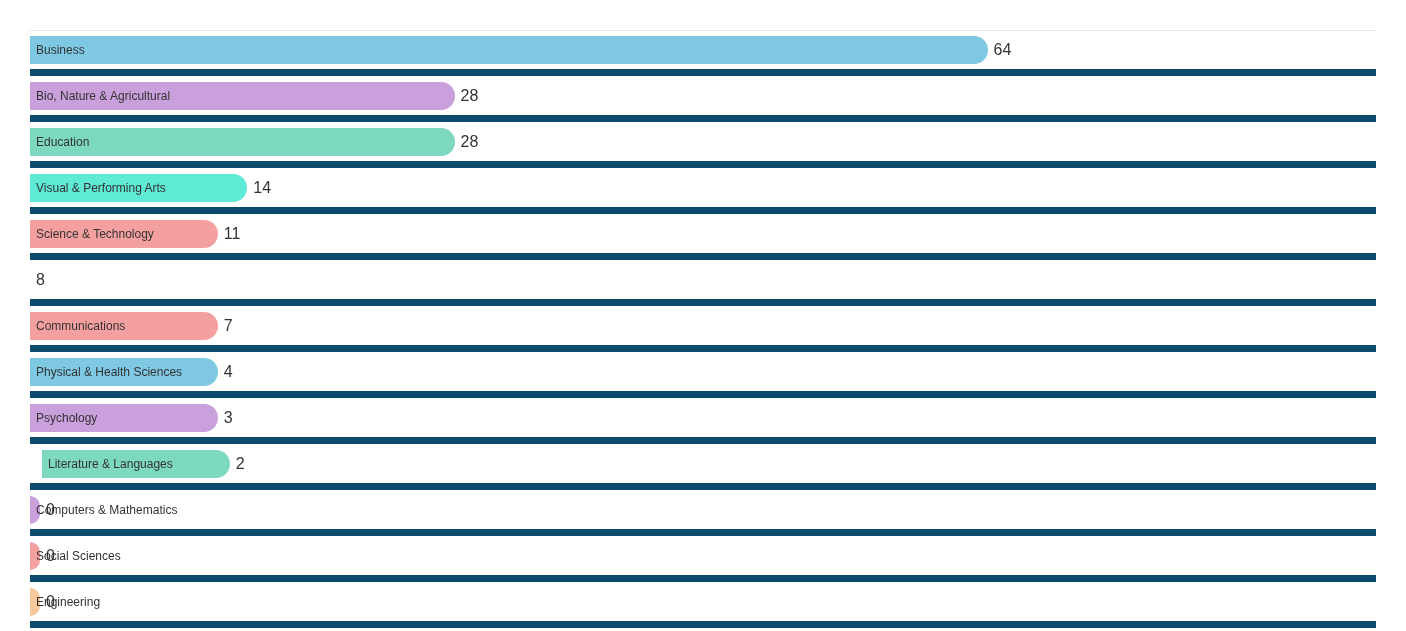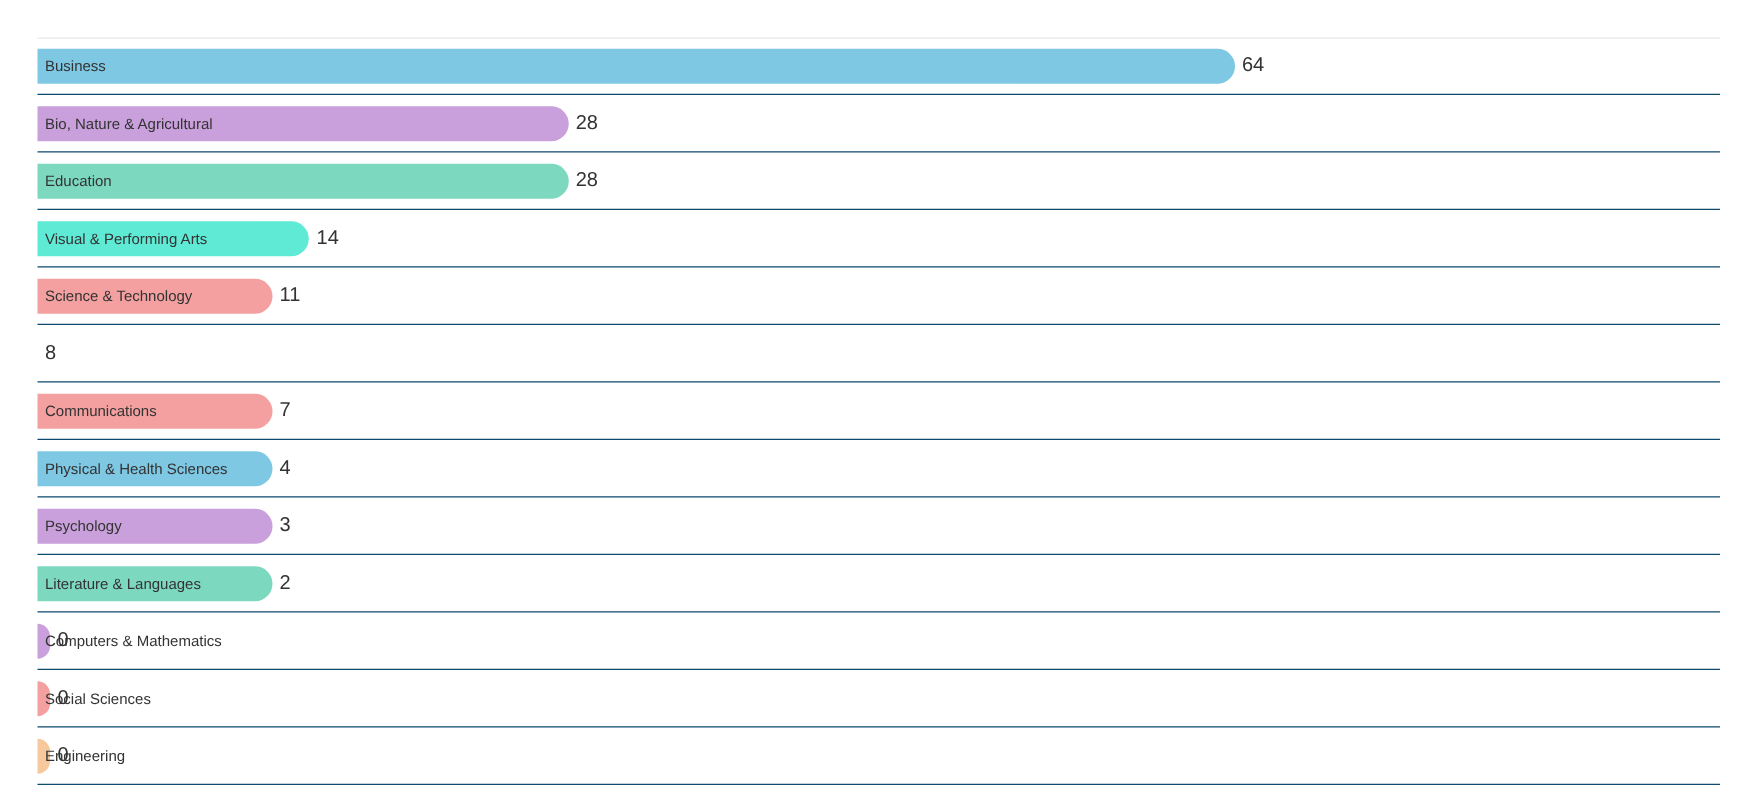--- a/index.html
+++ b/index.html
@@ -25,21 +25,21 @@
       margin-bottom: 10px;
     }
     .chart-area {
       position: relative;
       width: 100%;
     }
     .bar-row {
       display: flex;
       align-items: center;
       height: 46px;
-      border-bottom: 1px solid #0c4a6e;
+      border-bottom: 7px solid #0c4a6e;
       position: relative;
     }
     .bar-row:first-child {
       border-top: 1px solid #e8e8e8;
     }
     .bar-label {
       font-size: 12px;
       color: #333;
       white-space: nowrap;
       position: absolute;
@@ -153,21 +153,21 @@
       <div class="bar-row">
       <div class="bar-container">
         <div class="bar" style="width: calc(15% * 0.88 + 10px); background-color: #c9a0dc; min-width: 80px;">
           <span class="bar-label">Psychology</span>
         </div>
         <span class="bar-value">3</span>
       </div>
     </div>
       <div class="bar-row">
       <div class="bar-container">
-        <div class="bar" style="width: calc(15% * 0.88 + 10px); background-color: #7dd8c0; min-width: 80px;">
+        <div class="bar" style="width: calc(15% * 0.88 + 10px); background-color: #7dd8c0; min-width: 80px; margin-left: 12px;">
           <span class="bar-label">Literature &amp; Languages</span>
         </div>
         <span class="bar-value">2</span>
       </div>
     </div>
       <div class="bar-row">
       <div class="bar-container">
         <div class="bar" style="width: calc(0% * 0.88 + 10px); background-color: #c9a0dc; min-width: 2px;">
           <span class="bar-label">Computers &amp; Mathematics</span>
         </div>

